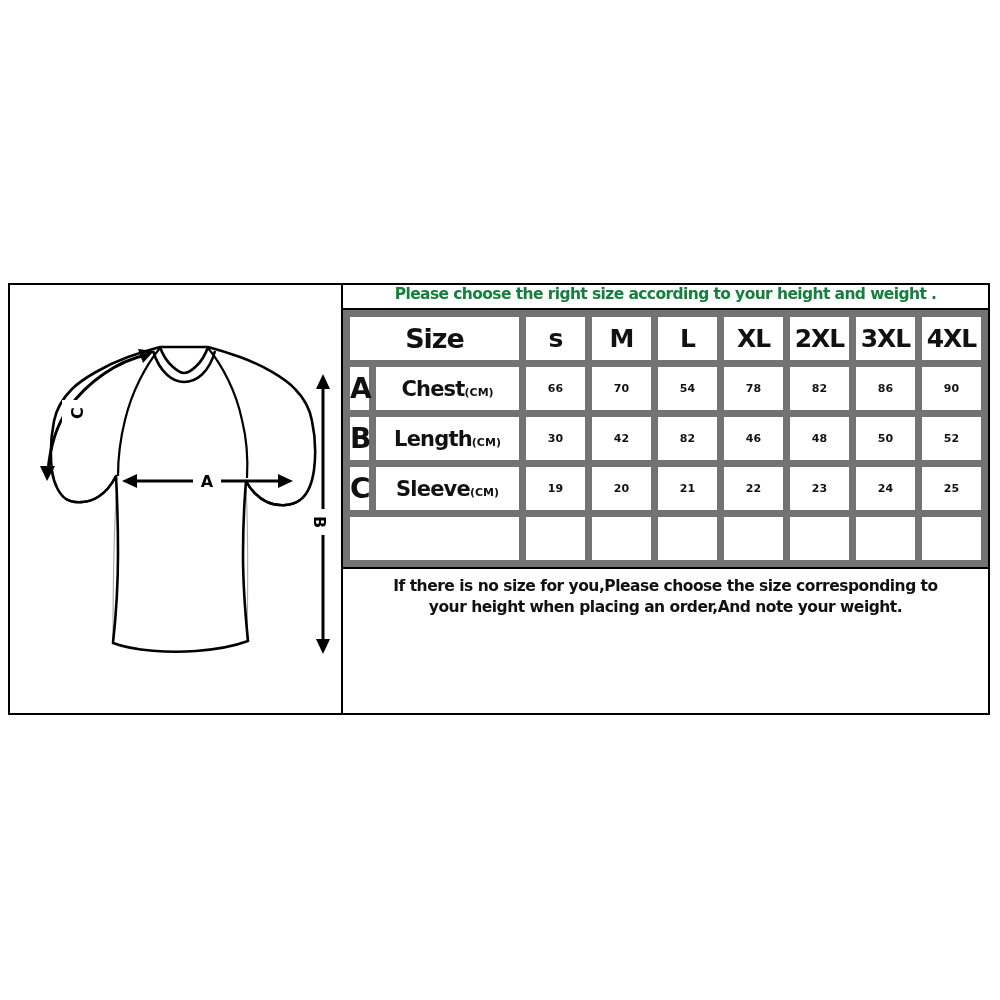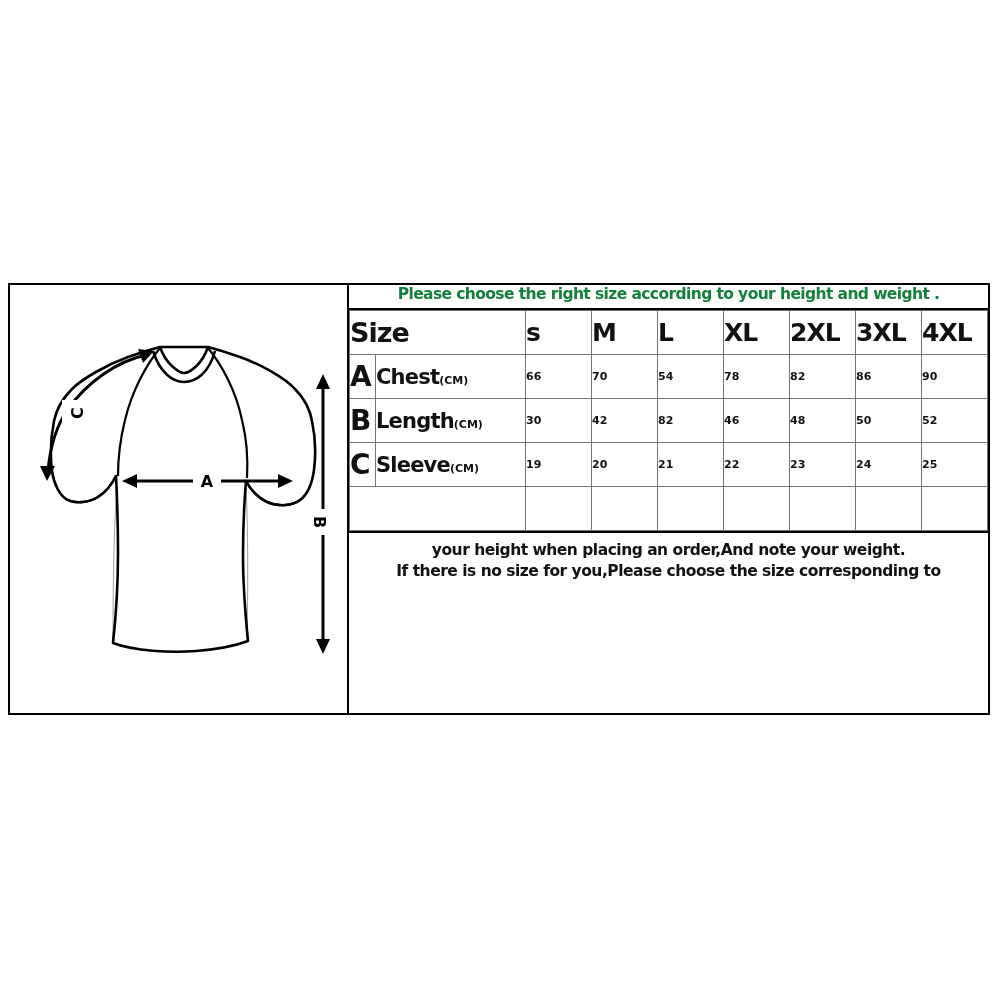--- a/index.html
+++ b/index.html
@@ -65,21 +65,22 @@
     color: #15803d;
     font-family: "DejaVu Sans", sans-serif;
   }
   table.size-table {
     border-collapse: collapse;
     width: 100%;
     table-layout: fixed;
     font-family: "DejaVu Sans", sans-serif;
   }
   table.size-table td {
-    border: 1px solid #737373;
+    border: 7px solid #737373;
+    text-align: center;
     font-weight: bold;
     color: #111;
     padding: 0;
     height: 43px;
   }
   td.head-label {
     font-size: 27px;
     letter-spacing: -1px;
   }
   td.col-head {
@@ -255,19 +256,19 @@
             <td class="blank"></td>
             <td class="blank"></td>
             <td class="blank"></td>
             <td class="blank"></td>
             <td class="blank"></td>
           </tr>
         </tbody>
       </table>
 
       <div class="note">
+        <div>If there is no size for you,Please choose the size corresponding to</div>
         <div>your height when placing an order,And note your weight.</div>
-        <div>If there is no size for you,Please choose the size corresponding to</div>
       </div>
     </div>
 
   </div>
 </div>
 
 </body></html>

